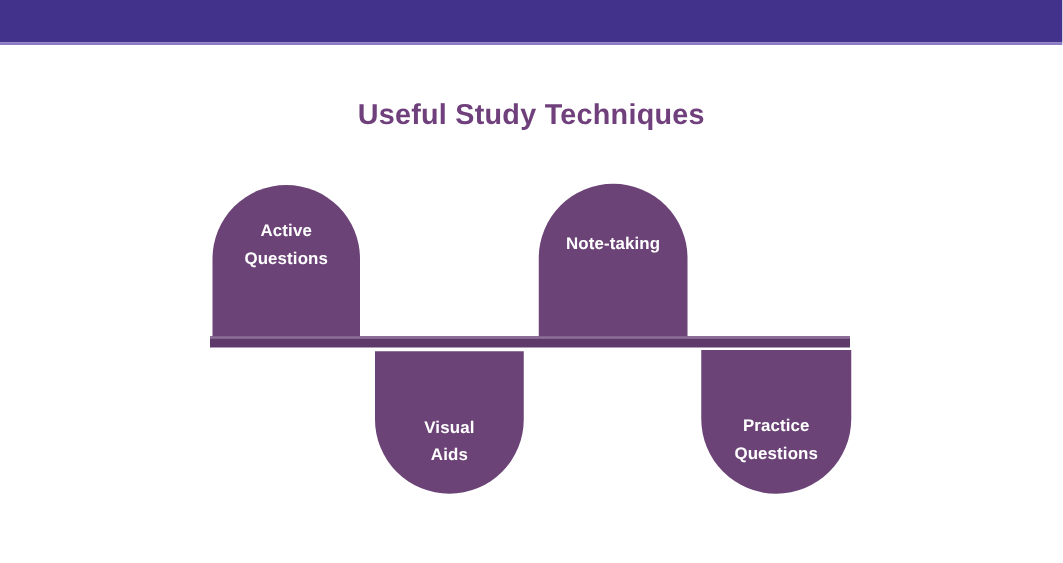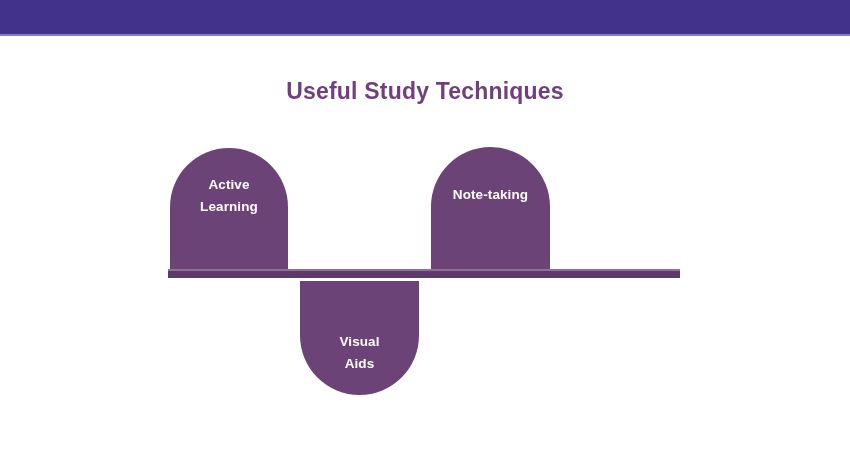--- a/index.html
+++ b/index.html
@@ -130,28 +130,32 @@
 <div class="brand-logo">
   <span class="brand-the">the</span><span class="brand-knowledge">knowledge</span><span class="brand-academy">academy</span>
 </div>
 
 <div class="page-title">Useful Study Techniques</div>
 
 <div class="diagram">
 
   <div class="node node-top node-active-learning">
     <span class="node-label">Active
-Learning</span>
+Questions</span>
   </div>
 
   <div class="node node-top node-note-taking">
     <span class="node-label">Note-taking</span>
   </div>
 
   <div class="balance-bar"></div>
 
   <div class="node node-bottom node-visual-aids">
     <span class="node-label">Visual
 Aids</span>
   </div>
 
+  <div class="node node-bottom node-practice-questions">
+    <span class="node-label">Practice
+Questions</span>
+  </div>
 
 </div>
 
 </body></html>

